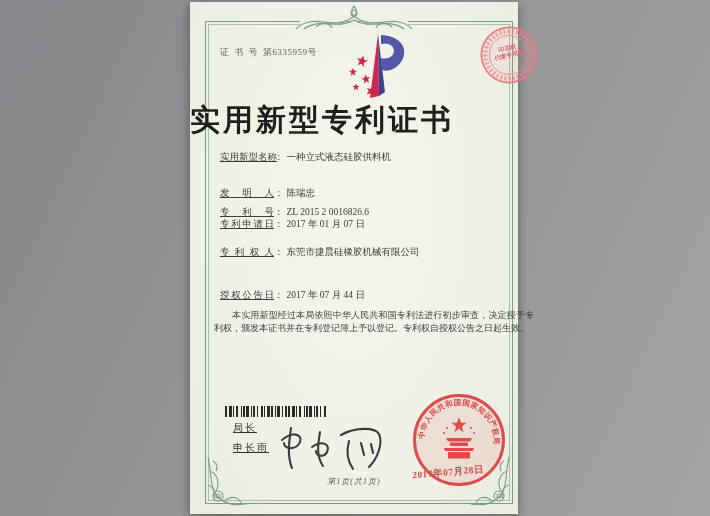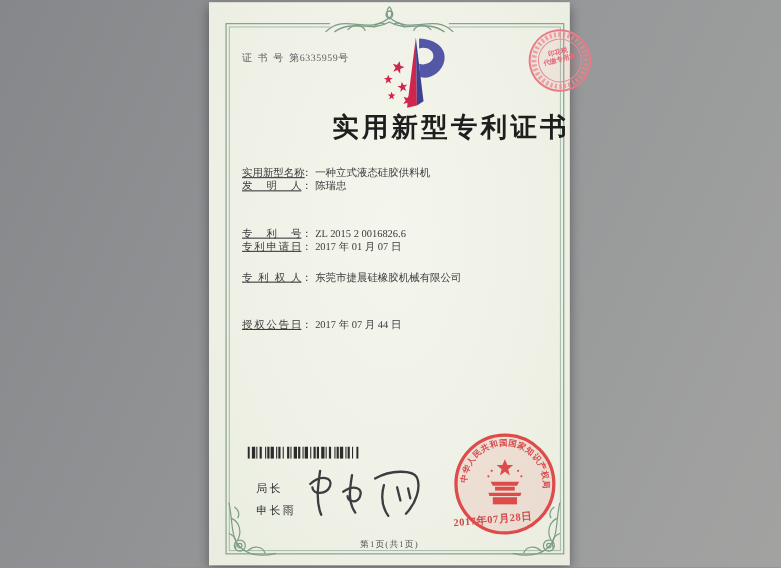--- a/index.html
+++ b/index.html
@@ -37,51 +37,51 @@
   }
   .certno .num{margin-left:4px;letter-spacing:.5px;}
   .logo{position:absolute;left:151px;top:30px;}
   .agency-seal{position:absolute;left:290px;top:24px;width:58px;height:58px;transform:rotate(-14deg);}
   .agency-seal .ctr{
     position:absolute;left:0;top:19px;width:58px;text-align:center;
     font-size:6px;line-height:7px;color:#e0697a;font-weight:bold;
   }
   .title{
     position:absolute;left:0;top:98px;width:100%;margin:0;
-    text-align:right;font-size:24px;font-weight:600;color:#1e1e1e;
+    text-align:left;font-size:30px;font-weight:600;color:#1e1e1e;
     letter-spacing:3px;
   }
   .fields{position:absolute;left:30px;top:0;right:14px;}
   .field-row{position:absolute;left:0;white-space:nowrap;font-size:9.5px;color:#3b3c3e;}
   .field-row .flabel{
     display:inline-block;width:54px;vertical-align:bottom;
     text-align:justify;text-align-last:justify;color:#3b3c3e;text-decoration:underline;
   }
   .field-row .colon{margin:0 3px 0 0;}
-  .fr0{top:149px}.fr1{top:161px}.fr2{top:204px}.fr3{top:216px}.fr4{top:244px}.fr5{top:287px}
+  .fr0{top:149px}.fr1{top:185px}.fr2{top:204px}.fr3{top:216px}.fr4{top:244px}.fr5{top:287px}
   .paras{
     position:absolute;left:24px;top:307px;width:320px;
     font-size:9px;line-height:13.1px;color:#3a3b3d;text-align:justify;
   }
   .paras p{margin:0;text-indent:2em;}
   .barcode{position:absolute;left:35px;top:404px;}
   .signer{
-    position:absolute;left:43px;top:433px;
-    font-size:10px;line-height:20px;color:#2e2f31;letter-spacing:2px;
+    position:absolute;left:43px;top:416px;
+    font-size:10px;line-height:20px;color:#2e2f31;letter-spacing:2px;text-decoration:underline;
   }
   .signature{position:absolute;left:85px;top:418px;}
   .main-seal{position:absolute;left:221px;top:390px;}
   .seal-date{
     position:absolute;left:222px;top:463px;width:100px;
     font-size:9.5px;font-weight:bold;color:#cf4a4a;letter-spacing:.5px;
     transform:rotate(-5deg);white-space:nowrap;
   }
   .page-footer{
-    position:absolute;left:0;top:487px;width:100%;text-align:center;
-    font-size:8px;color:#55565a;letter-spacing:1px;
+    position:absolute;left:0;top:474px;width:100%;text-align:center;
+    font-size:8px;color:#55565a;letter-spacing:1px;font-style:italic;
   }
   .ring-text{font-size:7.5px;font-weight:bold;fill:#d94848;letter-spacing:.6px;}
 </style>
 </head>
 <body>
 
 <div class="stage">
   <div class="paper">
 
     <div class="border-outer">
@@ -170,20 +170,21 @@
       </div>
       <div class="field-row fr4">
         <span class="flabel">专利权人</span><span class="colon">：</span><span>东莞市捷晨硅橡胶机械有限公司</span>
       </div>
       <div class="field-row fr5">
         <span class="flabel">授权公告日</span><span class="colon">：</span><span>2017 年 07 月 44 日</span>
       </div>
     </div>
 
     <div class="paras">
+      <p>本实用新型经过本局依照中华人民共和国专利法进行初步审查，决定授予专利权，颁发本证书并在专利登记簿上予以登记。专利权自授权公告之日起生效。</p>
     </div>
 
     <svg class="barcode" width="101" height="11" viewBox="0 0 101 11">
       <path d="M0,5.5 H101" stroke="#2b2b2b" stroke-width="11" stroke-dasharray="2 2 3 1 1 2 2 3 1 1 2 1 3 2 1 1 2 2 1 3 2 1 1 2 3 1 2 2 1 1 3 2 1 2 2 1"></path>
     </svg>
 
     <div class="signer">
       <div>局长</div>
       <div>申长雨</div>
     </div>

